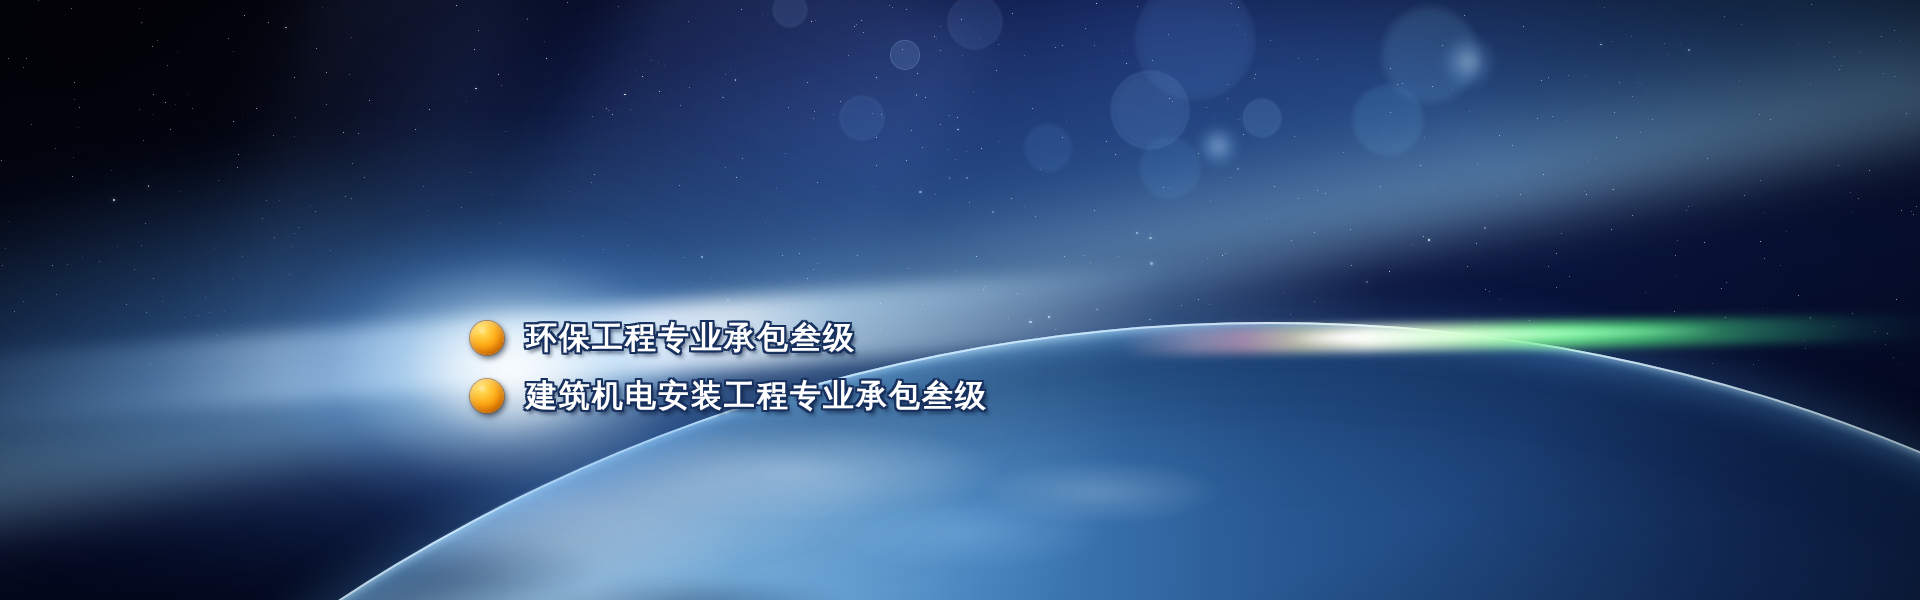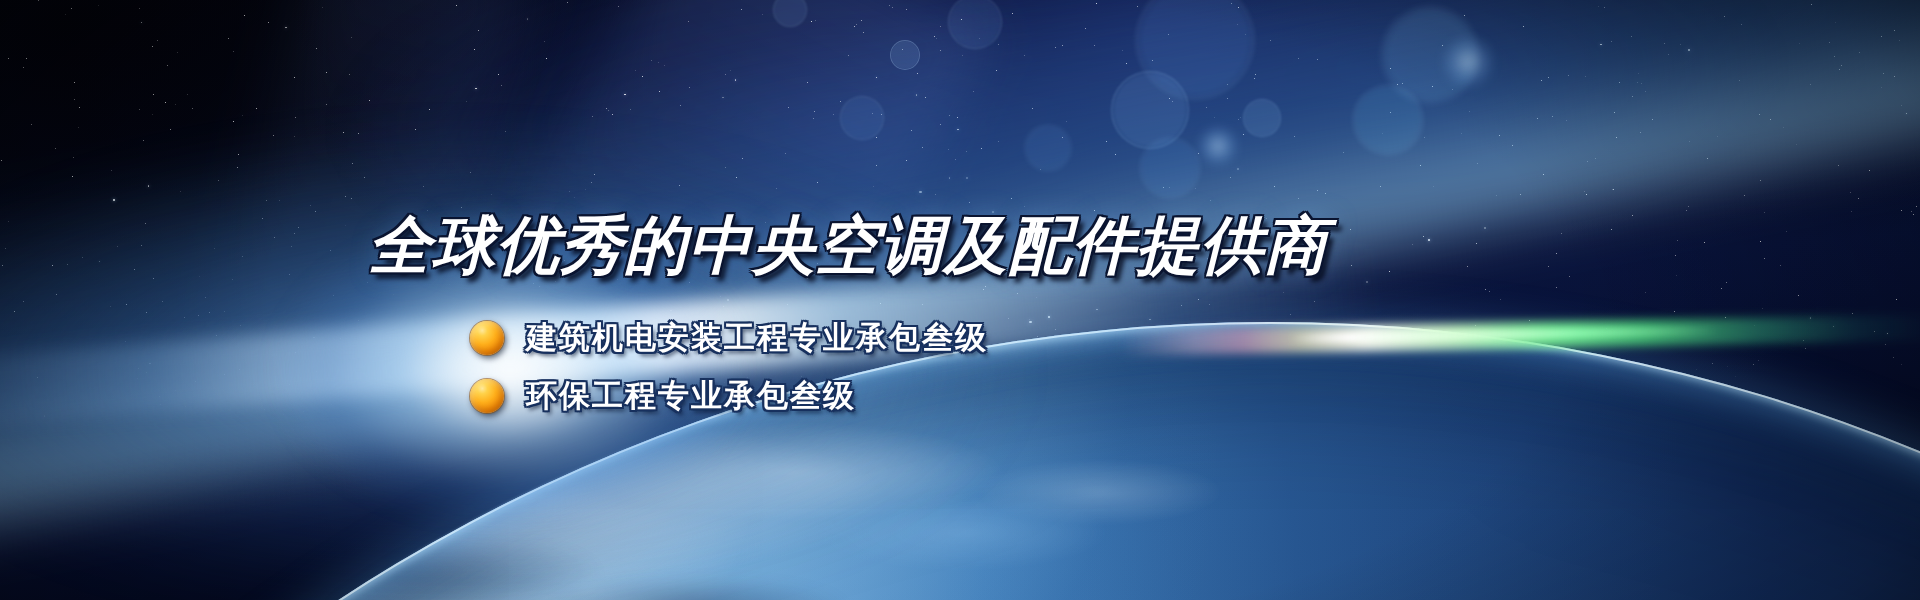--- a/index.html
+++ b/index.html
@@ -944,29 +944,28 @@
   <div class="glow-streak"></div>
   <div class="glow-core"></div>
 
   <div class="rainbow-streak"></div>
   <div class="rainbow-hot"></div>
 
   <div class="vignette"></div>
 
   <div class="content">
 
-    <div class="headline">全球优秀的中央空调及配件提供商</div>
 
     <div class="bullets">
+
+      <div class="bullet-row">
+        <span class="bullet-dot"></span>
+        <span class="bullet-text">环保工程专业承包叁级</span>
+      </div>
 
       <div class="bullet-row">
         <span class="bullet-dot"></span>
         <span class="bullet-text">建筑机电安装工程专业承包叁级</span>
       </div>
 
-      <div class="bullet-row">
-        <span class="bullet-dot"></span>
-        <span class="bullet-text">环保工程专业承包叁级</span>
-      </div>
-
     </div>
   </div>
 </div>
 
 </body></html>

